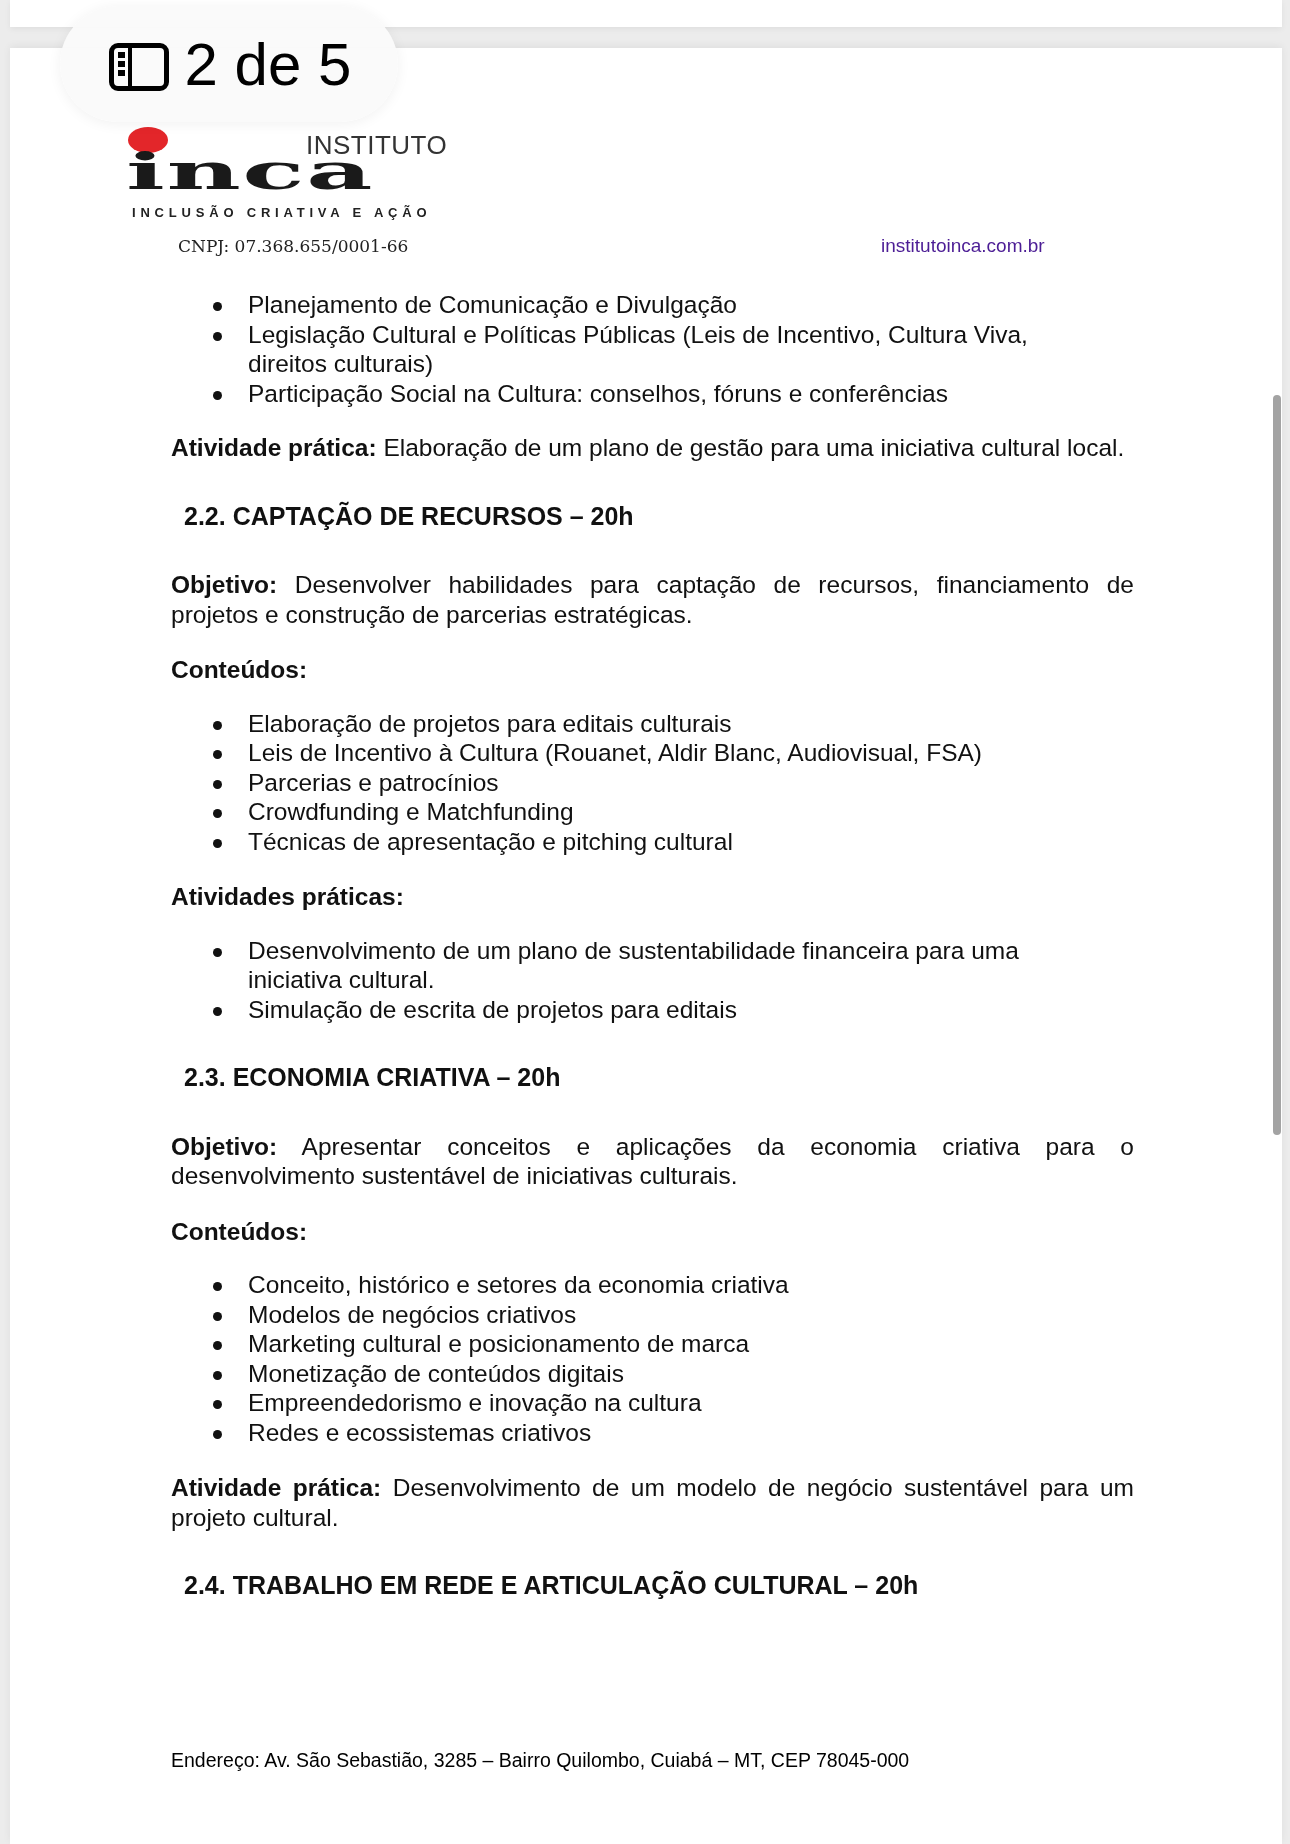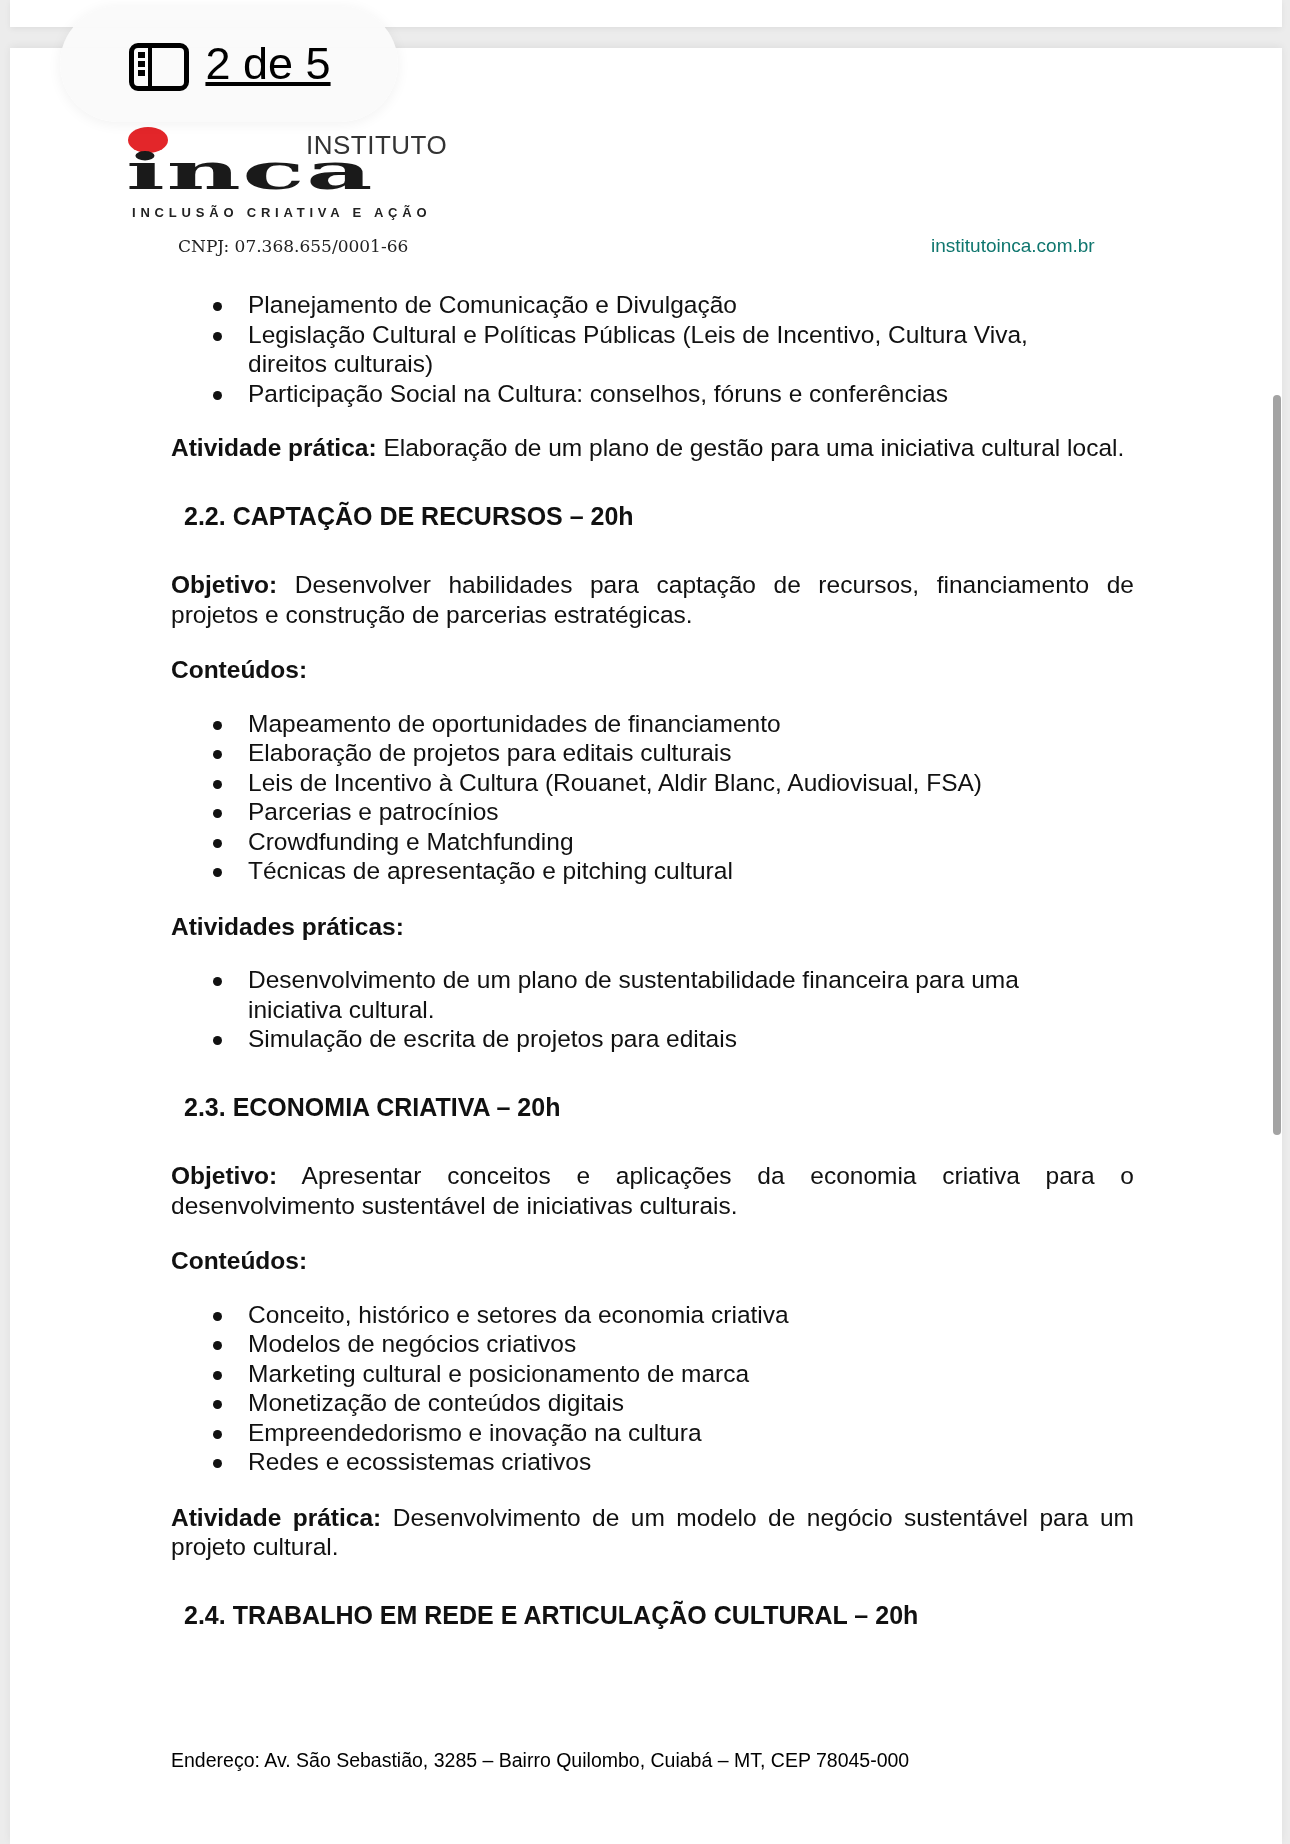--- a/index.html
+++ b/index.html
@@ -32,21 +32,21 @@
   .pill-icon .frame {
     position: absolute; left: 2px; top: 2px; width: 50px; height: 38px;
     border: 5px solid #000; border-radius: 9px;
   }
   .pill-icon .divider {
     position: absolute; left: 21px; top: 2px; width: 4px; height: 48px; background: #000;
   }
   .pill-icon .dot {
     position: absolute; left: 11px; width: 7px; height: 6px; background: #000;
   }
-  .pill-text { font-size: 45px; color: #000; letter-spacing: 0px; text-decoration: underline; }
+  .pill-text { font-size: 60px; color: #000; letter-spacing: 0px; }
 
   
   .logo { position: absolute; left: 126px; top: 125px; width: 336px; height: 100px; }
   .logo .red-dot {
     position: absolute; left: 2px; top: 2px; width: 40px; height: 26px;
     border-radius: 50%; background: #e3262a;
   }
   .logo .instituto {
     position: absolute; left: 180px; top: 5px; font-size: 26px; color: #333;
     letter-spacing: 0.5px;
@@ -59,21 +59,21 @@
   }
   .logo .tagline {
     position: absolute; left: 6px; top: 80px; font-size: 13px; font-weight: bold;
     letter-spacing: 4.8px; color: #222; white-space: nowrap;
   }
   .cnpj {
     position: absolute; left: 178px; top: 236px;
     font-family: "DejaVu Serif", serif; font-size: 17px; color: #222;
   }
   .site {
-    position: absolute; left: 931px; top: 235px; font-size: 19px; color: #0f766e;
+    position: absolute; left: 881px; top: 235px; font-size: 19px; color: #4c1d95;
   }
 
   
   .content {
     position: absolute; left: 171px; top: 290px; width: 963px;
     font-size: 24.5px; line-height: 29.5px; color: #111;
   }
   .content ul { margin: 0; padding: 0 0 0 77px; list-style: none; }
   .content li { position: relative; }
   .content li::before {
@@ -135,21 +135,20 @@
   <p class="para"><span class="lbl">Atividade prática:</span><span> Elaboração de um plano de gestão para uma iniciativa cultural local.</span></p>
   <div class="gap-b"></div>
 
   <p class="h">2.2. CAPTAÇÃO DE RECURSOS – 20h</p>
   <div class="gap-b"></div>
   <p class="para"><span class="lbl">Objetivo:</span><span> Desenvolver habilidades para captação de recursos, financiamento de projetos e construção de parcerias estratégicas.</span></p>
   <div class="gap-b"></div>
   <p class="lbl" style="margin:0">Conteúdos:</p>
   <div class="gap-c"></div>
   <ul>
-    <li>Mapeamento de oportunidades de financiamento</li>
     <li>Elaboração de projetos para editais culturais</li>
     <li>Leis de Incentivo à Cultura (Rouanet, Aldir Blanc, Audiovisual, FSA)</li>
     <li>Parcerias e patrocínios</li>
     <li>Crowdfunding e Matchfunding</li>
     <li>Técnicas de apresentação e pitching cultural</li>
   </ul>
   <div class="gap-b"></div>
   <p class="lbl" style="margin:0">Atividades práticas:</p>
   <div class="gap-c"></div>
   <ul>

